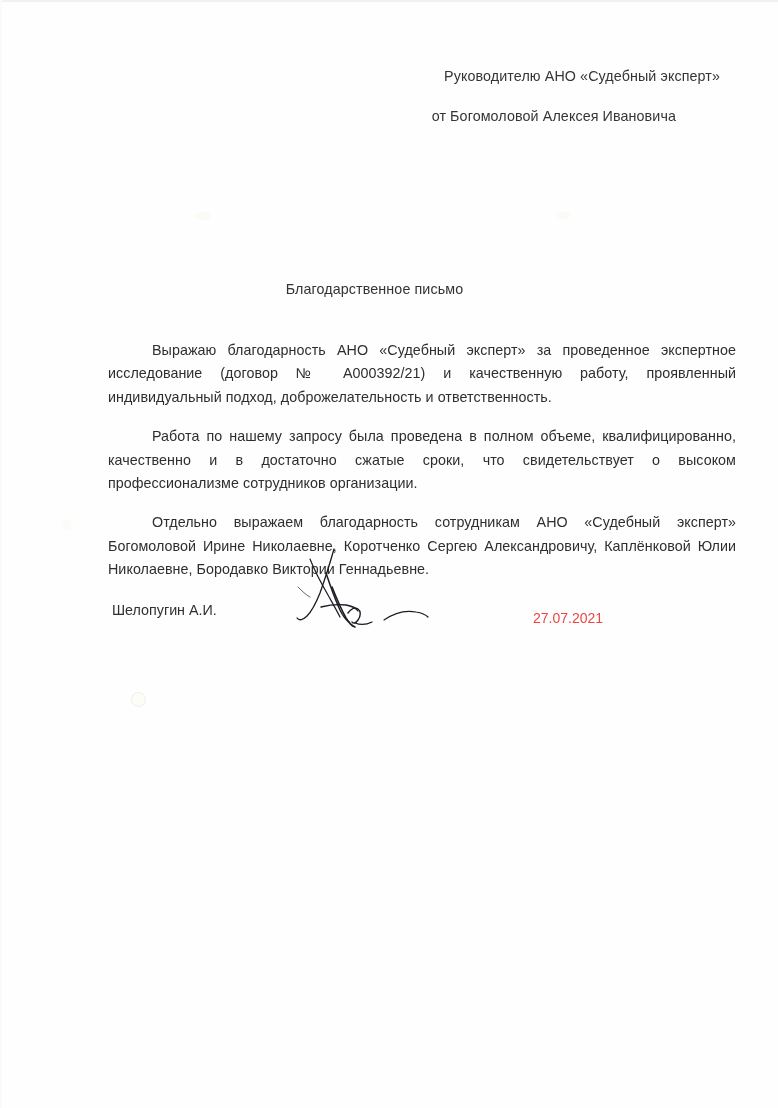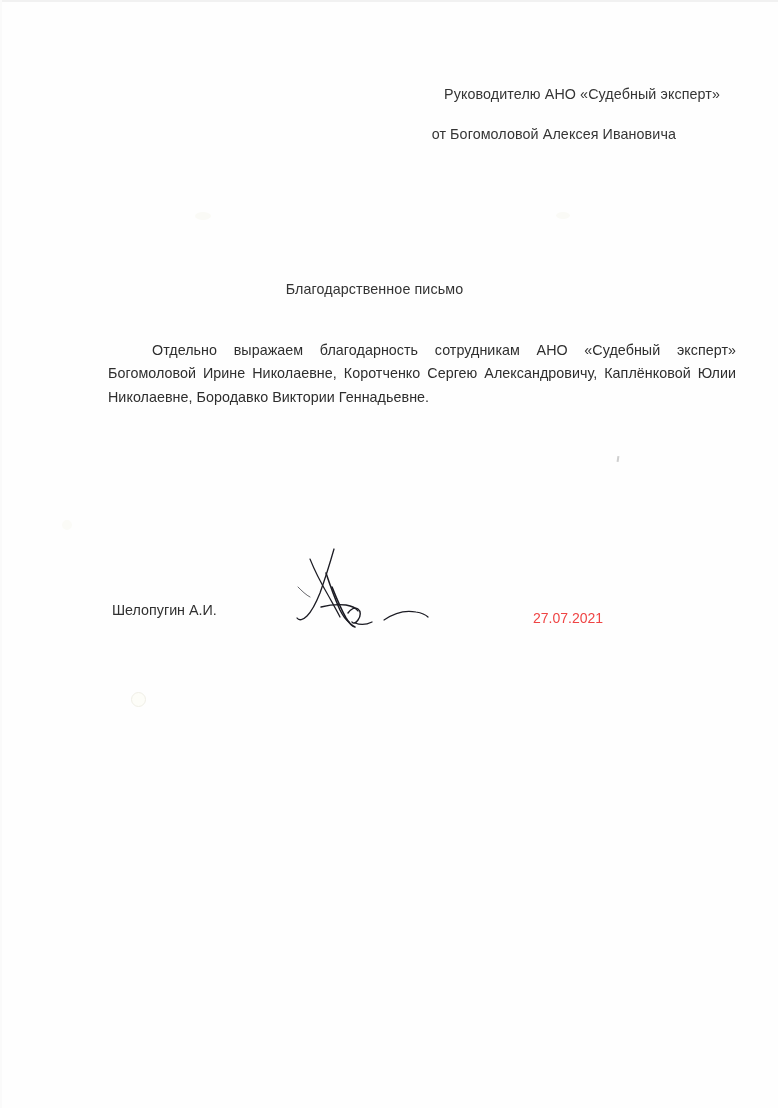--- a/index.html
+++ b/index.html
@@ -36,21 +36,21 @@
     left: 0;
     width: 2px;
     height: 1108px;
     background: #fafafa;
   }
 
   
   .addressee {
     position: absolute;
     left: 300px;
-    top: 84px;
+    top: 66px;
     width: 420px;
     text-align: right;
     font-size: 14.3px;
     line-height: 21px;
     letter-spacing: 0.1px;
     color: #353535;
   }
   .addressee .line-to {
     display: block;
     white-space: nowrap;
@@ -187,20 +187,22 @@
   <div class="artifact artifact-ring"></div>
 
   <div class="addressee">
     <span class="line-to">Руководителю АНО «Судебный эксперт»</span>
     <span class="line-from">от Богомоловой Алексея Ивановича</span>
   </div>
 
   <div class="doc-title">Благодарственное письмо</div>
 
   <div class="body-block">
+    <p class="para">Выражаю благодарность АНО «Судебный эксперт» за проведенное экспертное исследование (договор № А000392/21) и качественную работу, проявленный индивидуальный подход, доброжелательность и ответственность.</p>
+    <p class="para">Работа по нашему запросу была проведена в полном объеме, квалифицированно, качественно и в достаточно сжатые сроки, что свидетельствует о высоком профессионализме сотрудников организации.</p>
     <p class="para">Отдельно выражаем благодарность сотрудникам АНО «Судебный эксперт» Богомоловой Ирине Николаевне, Коротченко Сергею Александровичу, Каплёнковой Юлии Николаевне, Бородавко Виктории Геннадьевне.</p>
   </div>
 
   <div class="sign-name">Шелопугин А.И.</div>
 
   <div class="signature-mark">
     <svg viewBox="0 0 150 92" xmlns="http://www.w3.org/2000/svg" fill="none" stroke="#1c1c24" stroke-linecap="round" stroke-linejoin="round">
       <path d="M22 16 C26 26, 33 40, 40 52 C45 61, 49 68, 52 74" stroke-width="1.2"></path>
       <path d="M46 6 C42 20, 37 36, 32 50 C28 60, 24 68, 19 73
                C15 77, 11 78, 9 75" stroke-width="1.3"></path>

